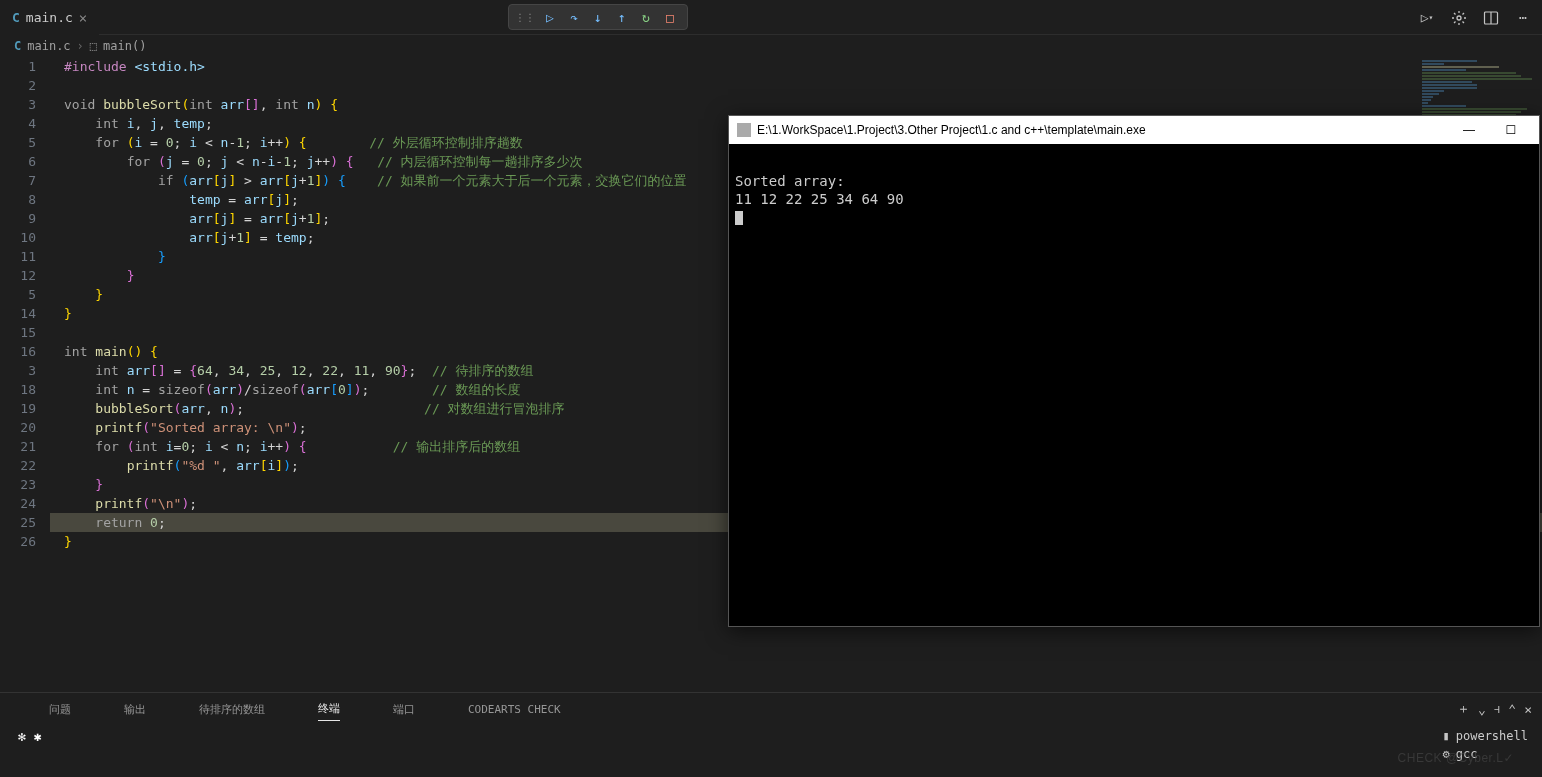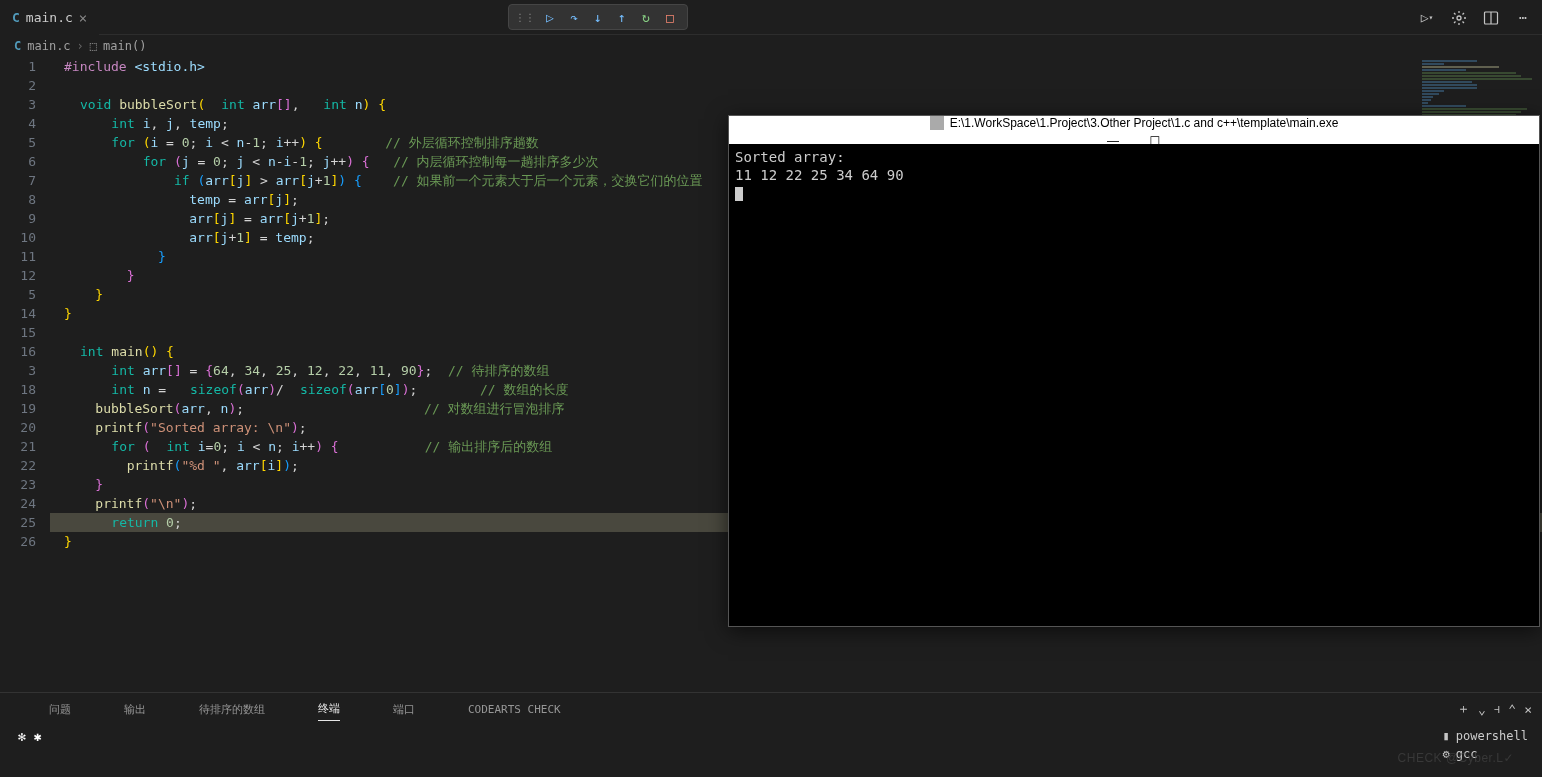--- a/index.html
+++ b/index.html
@@ -57,21 +57,21 @@
 }
 .gutter .ln { height: 19px; position: relative; }
 .gutter .bp-hollow::before {
   content: ""; width: 0; height: 0; position: absolute; left: -44px; top: 4px;
   border-top: 5px solid transparent; border-bottom: 5px solid transparent;
   border-left: 8px solid #848484;
 }
 .code { flex: 1; line-height: 19px; white-space: pre; position: relative; }
 .code .row { height: 19px; padding-left: 14px; }
 .code .row.hl { background: #49483e; }
-.kw { color: #14b8a6; margin-left: 16px; }
+.kw { color: #a3a3a3; }
 .fn { color: #dcdcaa; }
 .num { color: #b5cea8; }
 .str { color: #ce9178; }
 .cmt { color: #6a9955; margin-top: 16px; }
 .op { color: #d4d4d4; }
 .var { color: #9cdcfe; }
 .pn { color: #ffd700; }
 .pn2 { color: #da70d6; }
 .pn3 { color: #179fff; }
 .inc { color: #9cdcfe; }
@@ -104,29 +104,28 @@
 .term-item { display: flex; align-items: center; gap: 6px; padding: 2px 4px; }
 .term-icon { color: #c5c5c5; }
 .console-window {
   position: absolute; top: 115px; left: 728px; width: 812px; height: 512px;
   background: #000; border: 1px solid #555; box-shadow: 0 4px 20px rgba(0,0,0,0.6);
 }
 .console-title {
   height: 28px; background: #fff; color: #000; display: flex; align-items: center;
   padding: 0 8px; font-family: "Segoe UI", sans-serif; font-size: 12px;
   justify-content: space-between;
-  flex-direction: column;
 }
 .console-title .left { display: flex; align-items: center; gap: 6px; }
 .win-icon { width: 14px; height: 14px; background: #aaa; display: inline-block; }
 .win-controls { display: flex; gap: 2px; }
 .win-btn { width: 40px; height: 22px; display: flex; align-items: center; justify-content: center; cursor: pointer; font-family: sans-serif; }
 .console-body {
   padding: 4px 6px; color: #ccc; font-family: "SimSun", Consolas, monospace;
-  font-size: 14px; white-space: pre; line-height: 18px;
+  font-size: 14px; white-space: pre; line-height: 18px; margin-top: 24px;
 }
 .cursor { display: inline-block; width: 8px; height: 14px; background: #ccc; vertical-align: middle; }
 .watermark {
   position: absolute; right: 28px; bottom: 12px; color: #4a4a4a99;
   font-size: 12px; font-family: sans-serif; letter-spacing: 0.5px;
 }
 </style>
 </head>
 <body>
 

